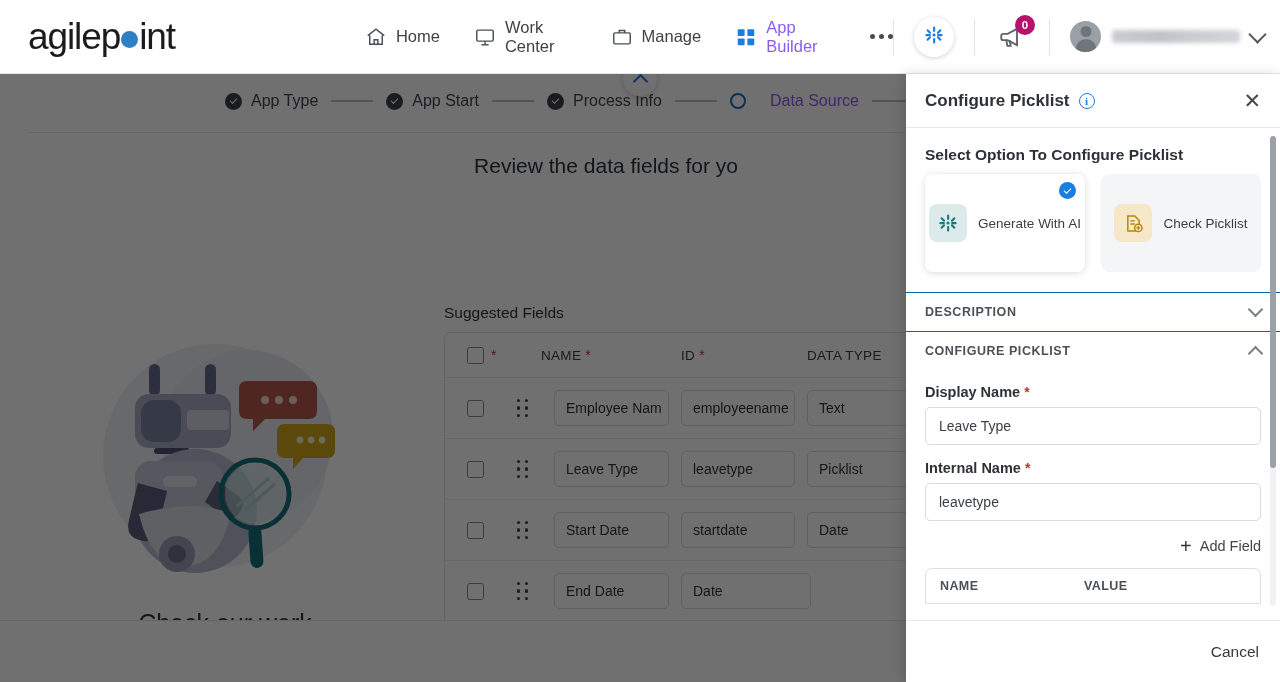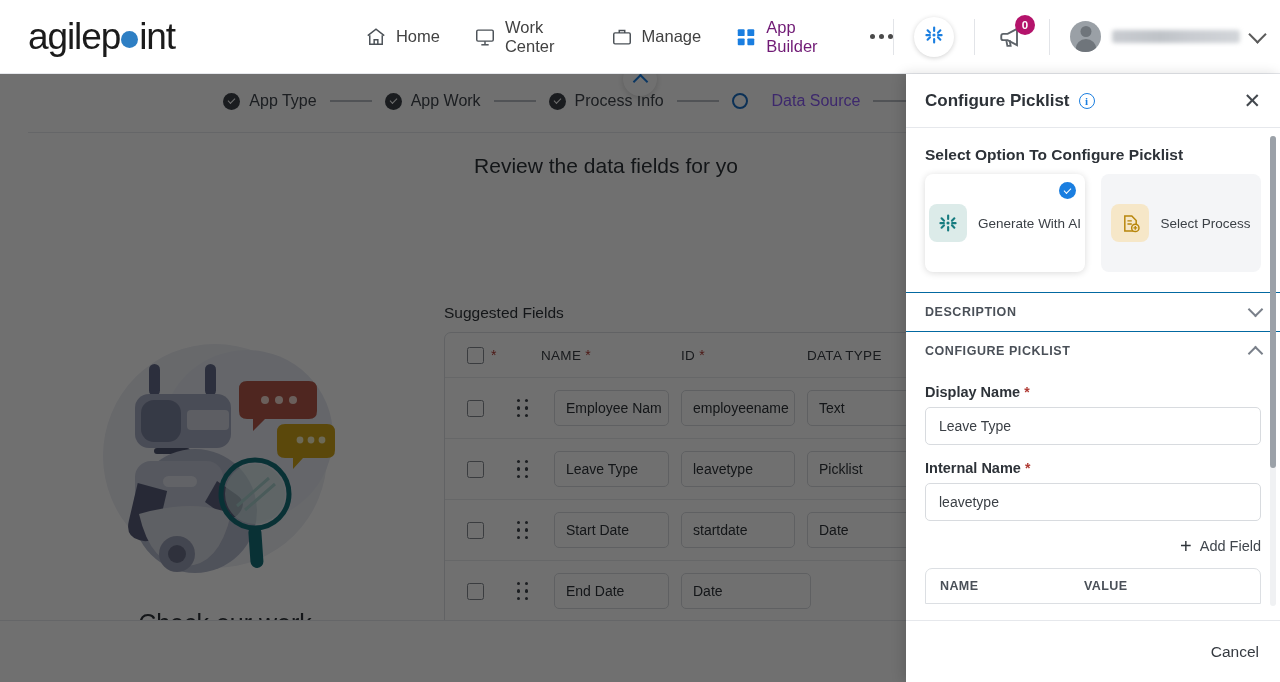--- a/index.html
+++ b/index.html
@@ -19,21 +19,21 @@
   }
   .logo { margin-left: 28px; display: flex; align-items: baseline;
           font-size: 37px; letter-spacing: -1.1px; color: #1b1b1b; font-weight: 400; }
   .logo .dot {
     display: inline-block; width: 17px; height: 17px; border-radius: 50%;
     background: #2e7fc4; margin: 0 1px; position: relative; top: -1px;
   }
   .nav { display: flex; align-items: center; margin-left: 190px; gap: 34px; }
   .nav-item { display: flex; align-items: center; gap: 9px; cursor: pointer;
               font-size: 16.5px; color: #424242; }
-  .nav-item.active { color: #701a75; }
+  .nav-item.active { color: #8b5cf6; }
   .nav-icon { width: 22px; height: 22px; display: block; }
   .dots-btn { display: flex; gap: 4px; align-items: center; margin-left: 4px; cursor: pointer; }
   .dots-btn i { width: 5px; height: 5px; border-radius: 50%; background: #4a4a4a; display: block; }
 
   .hdr-right { margin-left: auto; display: flex; align-items: center; height: 100%; }
   .vdiv { width: 1px; height: 36px; background: #e2e4e8; }
   .ai-circle {
     width: 40px; height: 40px; border-radius: 50%; background: #fff;
     box-shadow: 0 1px 5px rgba(0,0,0,.18); display: flex; align-items: center;
     justify-content: center; margin: 0 20px; cursor: pointer;
@@ -285,21 +285,21 @@
     </div>
 
     <div class="stepper">
       <div class="step">
         <span class="done"></span>
         <span>App Type</span>
       </div>
       <div class="step-bar"></div>
       <div class="step">
         <span class="done"></span>
-        <span>App Work</span>
+        <span>App Start</span>
       </div>
       <div class="step-bar"></div>
       <div class="step">
         <span class="done"></span>
         <span>Process Info</span>
       </div>
       <div class="step-bar"></div>
       <div class="step active">
         <span class="ring active"></span>
         <span>Data Source</span>
@@ -528,21 +528,21 @@
 
         <div class="opt-card unsel">
           <span class="opt-icon pl">
             <svg width="21" height="21" viewBox="0 0 24 24" fill="none" stroke="#b8860b" stroke-width="1.7">
               <path d="M5.5 3.5h8l5 5v12h-13z"></path>
                 <path d="M8.5 9h5M8.5 12.5h5"></path>
               <circle cx="17.5" cy="17" r="4.2" fill="#f6e7c8"></circle>
               <path d="M17.5 14.8v4.4M15.3 17h4.4" stroke-width="1.6"></path>
             </svg>
           </span>
-          <span class="opt-label">Select Process</span>
+          <span class="opt-label">Check Picklist</span>
         </div>
       </div>
 
       <div class="acc">
         <span class="acc-label">DESCRIPTION</span>
         <span class="acc-chev down"></span>
       </div>
 
       <div class="acc">
         <span class="acc-label">CONFIGURE PICKLIST</span>

